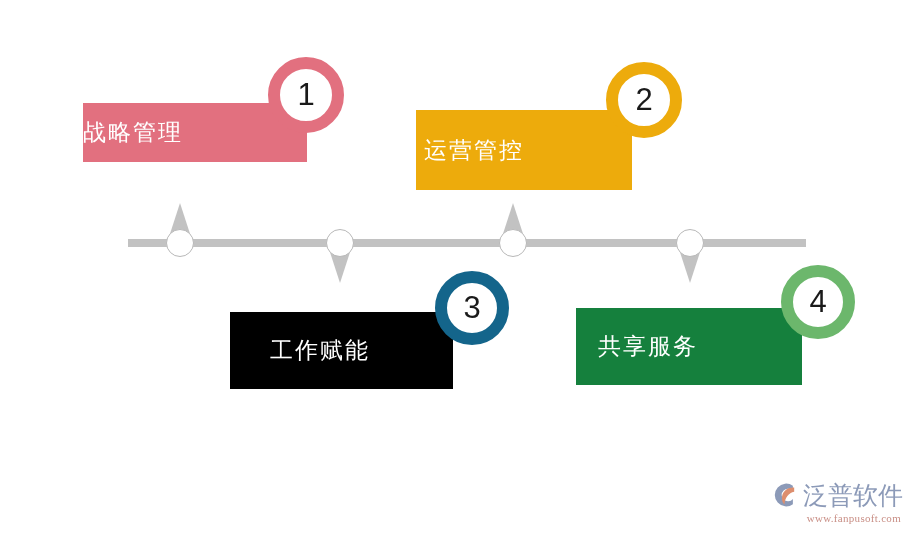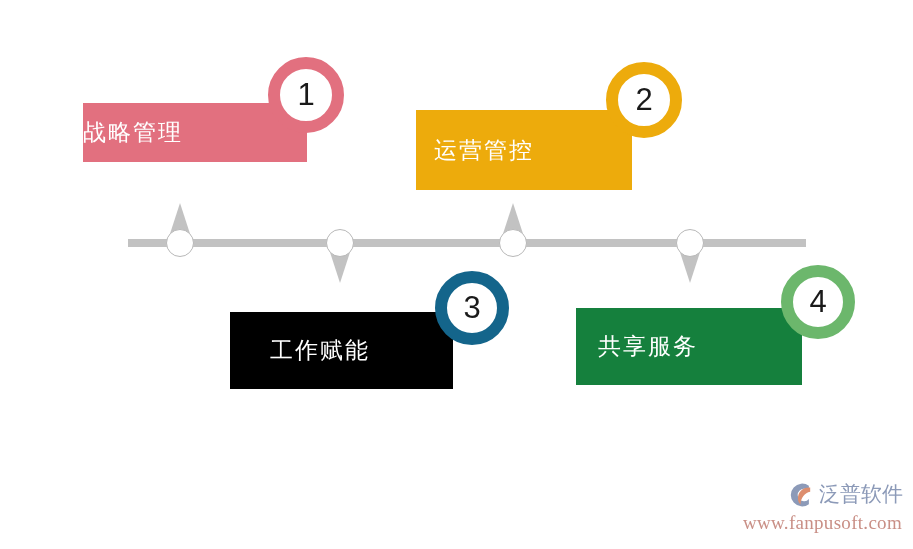--- a/index.html
+++ b/index.html
@@ -97,29 +97,29 @@
     align-items: center;
     gap: 4px;
     justify-content: flex-end;
   }
   .wm-mark {
     width: 28px;
     height: 28px;
     flex: none;
   }
   .wm-name {
-    font-size: 21px;
+    font-size: 25px;
     color: #8c9ab8;
-    font-family: Liberation Mono, monospace;
+    font-family: Liberation Sans, sans-serif;
     letter-spacing: 0px;
     line-height: 1;
   }
   .wm-url {
     text-align: right;
-    font-size: 19px;
+    font-size: 11px;
     color: #c98f86;
     font-family: "Liberation Serif", "DejaVu Serif", serif;
     letter-spacing: 0.3px;
     margin-top: 3px;
     margin-right: 2px;
   }
 </style>
 </head>
 <body>
 
@@ -139,21 +139,21 @@
   <div class="node-arrow down" style="left: 677px; top: 243px; border-top-color: rgb(194, 194, 194);"></div>
   <div class="node-circle" style="left: 676px; top: 229px; border-color: rgb(184, 184, 184);"></div>
 
   <div class="step-box" style="left: 83px; top: 103px; width: 224px; height: 59px; background: rgb(226, 112, 127);">
     <span class="step-label">战略管理</span>
   </div>
   <div class="step-badge" style="left:268px; top:57px; width:76px; height:76px; border:12px solid #e2707f;">
     <span class="badge-num">1</span>
   </div>
 
-  <div class="step-box" style="left: 416px; top: 110px; width: 216px; height: 80px; padding-left: 18px; background: rgb(237, 171, 12);">
+  <div class="step-box" style="left: 416px; top: 110px; width: 216px; height: 80px; padding-left: 8px; background: rgb(237, 171, 12);">
     <span class="step-label">运营管控</span>
   </div>
   <div class="step-badge" style="left:606px; top:62px; width:76px; height:76px; border:12px solid #edab0c;">
     <span class="badge-num">2</span>
   </div>
 
   <div class="step-box" style="left: 230px; top: 312px; width: 223px; height: 77px; padding-left: 40px; background: #000000;">
     <span class="step-label">工作赋能</span>
   </div>
   <div class="step-badge" style="left:435px; top:271px; width:74px; height:74px; border:12px solid #14658b;">

